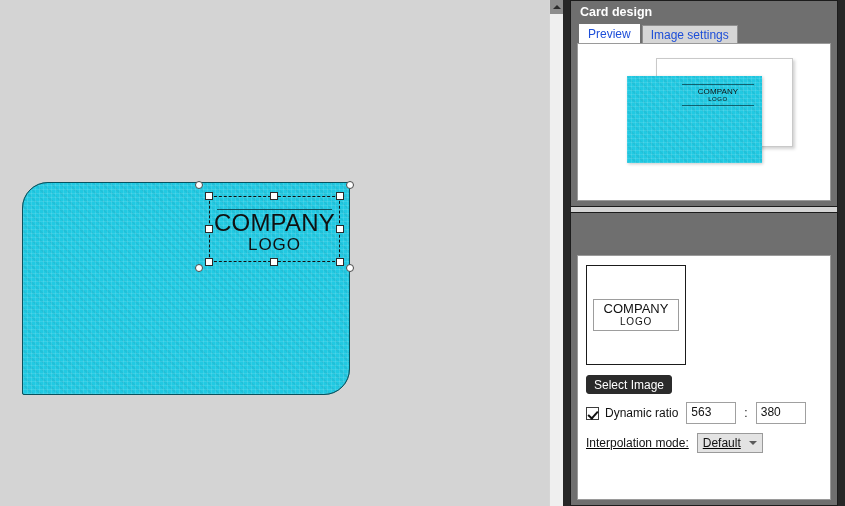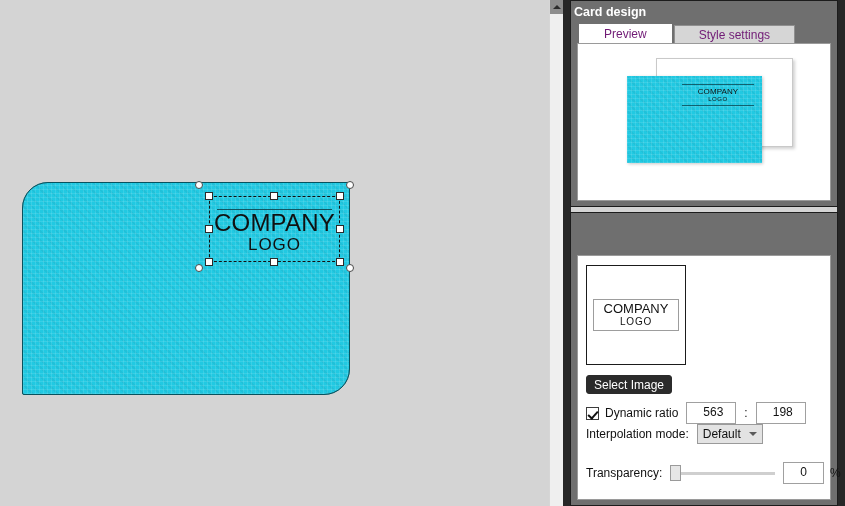--- a/index.html
+++ b/index.html
@@ -98,32 +98,32 @@
 
   
   .panel{
     position:absolute;left:570px;width:268px;background:#6f6f6f;
     border:1px solid #1c1c1c;box-sizing:border-box;
   }
   .panel-card{top:0;height:207px;}
   .panel-elem{top:212px;height:294px;}
 
   .panel-title{
-    height:23px;line-height:23px;padding-left:3px;
+    height:23px;line-height:23px;padding-left:9px;
     color:#ffffff;font-size:12.5px;font-weight:bold;
     font-family:"Liberation Sans", sans-serif;
     background:#6f6f6f;
     position:relative;
   }
   .tabstrip{
     position:relative;height:19px;padding-left:8px;background:#6f6f6f;
     display:flex;align-items:flex-end;gap:2px;
   }
   .tab{
-    height:18px;line-height:18px;padding:0 24px;font-size:12px;color:#701a75;
+    height:18px;line-height:18px;padding:0 8px;font-size:12px;color:#1d4ed8;
     background:#d6d6d6;border:1px solid #8f8f8f;border-bottom:none;box-sizing:border-box;
     font-family:"Liberation Sans", sans-serif;
     cursor:default;
   }
   .tab.active{
     background:#ffffff;border-color:#ffffff;
     height:19px;line-height:19px;
   }
   .panel-body{
     position:absolute;left:6px;right:6px;background:#ffffff;
@@ -176,35 +176,35 @@
 
   .btn-dark{
     position:absolute;left:8px;top:119px;height:19px;line-height:19px;
     background:#2b2b2b;color:#ffffff;font-size:12px;padding:0 7px;
     border-radius:3px;border:1px solid #2b2b2b;box-sizing:border-box;
     font-family:"Liberation Sans", sans-serif;cursor:default;
   }
 
   .row{position:absolute;left:8px;right:8px;height:20px;display:flex;align-items:center;}
   .row-aspect{top:147px;}
-  .row-interp{top:168px;}
+  .row-interp{top:177px;text-decoration:underline;}
   .row-transp{top:207px;}
 
   .chk{
     width:13px;height:13px;border:1px solid #3c3c3c;background:#fff;box-sizing:border-box;
     margin-right:6px;position:relative;flex:0 0 auto;
   }
   .chk.checked::after{
     content:"";position:absolute;left:3px;top:1px;width:4px;height:8px;
     border:solid #111;border-width:0 2px 2px 0;transform:rotate(42deg);
   }
   .lbl{font-size:12px;color:#111;font-family:"Liberation Sans", sans-serif;white-space:nowrap;}
   .txt{
     border:1px solid #a0a0a0;background:#fff;height:22px;line-height:18px;
-    font-size:12px;color:#111;padding:0 16px;box-sizing:border-box;
+    font-size:12px;color:#111;padding:0 4px;box-sizing:border-box;
     font-family:"Liberation Sans", sans-serif;
   }
   .txt-ratio{width:50px;margin-left:8px;}
   .ratio-colon{margin:0 8px;font-size:12px;color:#111;}
   .sel{
     margin-left:8px;height:20px;min-width:66px;border:1px solid #9a9a9a;background:#e3e3e3;
     display:flex;align-items:center;justify-content:space-between;padding:0 5px;
     font-size:12px;color:#111;box-sizing:border-box;
     font-family:"Liberation Sans", sans-serif;cursor:default;
   }
@@ -265,21 +265,21 @@
   </div>
 
   <div class="gutter"></div>
   <div class="gutter-far"></div>
 
   <div class="panel panel-card">
     <div class="panel-title">Card design</div>
 
     <div class="tabstrip">
       <div class="tab active">Preview</div>
-      <div class="tab">Style settings</div>
+      <div class="tab">Image settings</div>
     </div>
 
     <div class="panel-body">
       <div class="preview-stage">
         <div class="card-back"></div>
         <div class="card-front">
           <div class="mini-logo">
             <div class="mini-rule"></div>
             <div class="mini-company">COMPANY</div>
             <div class="mini-sub">LOGO</div>
@@ -302,37 +302,28 @@
         </div>
       </div>
 
       <div class="btn-dark">Select Image</div>
 
       <div class="row row-aspect">
         <div class="chk checked"></div>
         <span class="lbl">Dynamic ratio</span>
         <div class="txt txt-ratio">563</div>
         <span class="ratio-colon">:</span>
-        <div class="txt txt-ratio" style="margin-left:0;">198</div>
+        <div class="txt txt-ratio" style="margin-left:0;">380</div>
       </div>
 
       <div class="row row-interp">
         <span class="lbl">Interpolation mode:</span>
         <div class="sel">
           <span>Default</span>
           <span class="caret"></span>
         </div>
       </div>
 
-      <div class="row row-transp">
-        <span class="lbl">Transparency:</span>
-        <div class="slider">
-          <div class="slider-track"></div>
-          <div class="slider-thumb"></div>
-        </div>
-        <div class="txt txt-transp">0</div>
-        <span class="pct">%</span>
-      </div>
 
     </div>
   </div>
 
 </div>
 
 </body></html>

